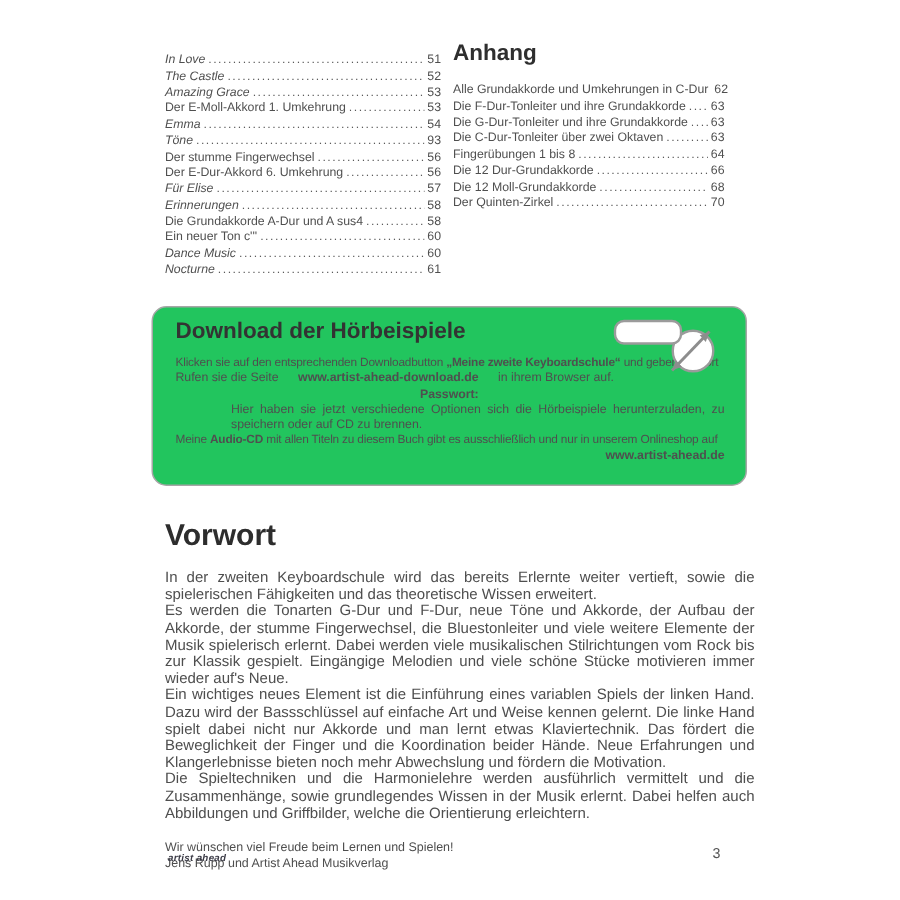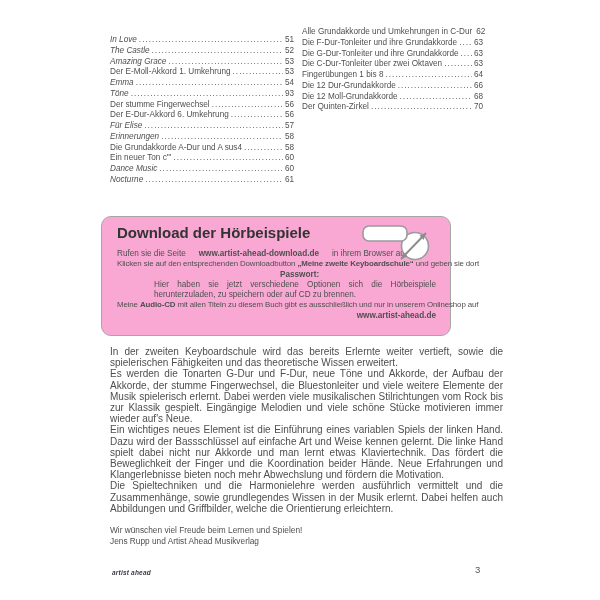--- a/index.html
+++ b/index.html
@@ -13,23 +13,23 @@
   .anhang{position:absolute;left:302px;top:27px;width:181px;}
   .anhang-heading{font-size:15px;font-weight:bold;color:#2e2e2e;line-height:17px;margin:0 0 11px 0;}
   .toc-row{display:flex;align-items:baseline;height:10.75px;font-size:8.2px;color:#4f4f4f;white-space:nowrap;}
   .toc-row .t{flex:none;}
   .toc-row .dots{flex:1 1 auto;overflow:hidden;letter-spacing:1px;margin:0 2px;color:#5a5a5a;}
   .toc-row .p{flex:none;}
   .italic{font-style:italic;}
 
   
   .dl-box{
-    position:absolute;left:101px;top:216px;width:350px;height:120px;
+    position:absolute;left:101px;top:204px;width:397px;height:120px;
     box-sizing:border-box;border:1.3px solid #a6a6a6;border-radius:10px;
-    padding:7px 14px 0 15px;background:#f9a8d4;
+    padding:7px 14px 0 15px;background:#22c55e;
   }
   .dl-title{font-size:15px;font-weight:bold;color:#333333;line-height:18px;}
   .dl-icon{position:absolute;top:2px;right:14px;width:76px;height:46px;}
   .dl-body{margin-top:7px;font-size:8.2px;line-height:10.3px;color:#4f4f4f;}
   .bl{white-space:nowrap;}
   .tight{font-size:7.9px;letter-spacing:-0.12px;}
   .b{font-weight:bold;}
   .gap{margin:0 13px;}
   .rel{position:relative;}
   .cred{position:absolute;left:163px;top:0;}
@@ -132,20 +132,21 @@
     </div>
 
     <div class="toc-row">
       <span class="t italic">Nocturne</span>
       <span class="dots">........................................................................................................................</span>
       <span class="p">61</span>
     </div>
   </div>
 
 <div class="anhang">
+  <div class="anhang-heading">Anhang</div>
   <div>
 
       <div class="toc-row">
         <span class="t">Alle Grundakkorde und Umkehrungen in C-Dur</span>
         <span class="dots">........................................................................................................................</span>
         <span class="p">62</span>
       </div>
 
       <div class="toc-row">
         <span class="t">Die F-Dur-Tonleiter und ihre Grundakkorde</span>
@@ -194,30 +195,31 @@
 <div class="dl-box">
   <div class="dl-title">Download der Hörbeispiele</div>
   <svg class="dl-icon" viewBox="0 0 76 46">
     <circle cx="55" cy="27" r="13.5" fill="#ffffff" stroke="#9b9b9b" stroke-width="1.6"></circle>
     <rect x="3" y="7" width="44" height="15" rx="6" fill="#ffffff" stroke="#9b9b9b" stroke-width="1.6"></rect>
     <line x1="41" y1="40" x2="66" y2="14" stroke="#8d8d8d" stroke-width="2"></line>
     <path d="M 66 14 L 59.5 16.5 L 63.5 21 Z" fill="#8d8d8d"></path>
     <path d="M 41 40 L 47.5 37.5 L 43.5 33 Z" fill="#8d8d8d"></path>
   </svg>
   <div class="dl-body">
+    <div class="bl tight"><span>Klicken sie auf den entsprechenden Downloadbutton</span> <span class="b">„Meine zweite Keyboardschule“</span> <span>und geben sie dort</span></div>
     <div class="bl"><span>Rufen sie die Seite</span><span class="b gap">www.artist-ahead-download.de</span><span>in ihrem Browser auf.</span></div>
-    <div class="bl tight"><span>Klicken sie auf den entsprechenden Downloadbutton</span> <span class="b">„Meine zweite Keyboardschule“</span> <span>und geben sie dort</span></div>
     <div class="bl"><span class="b indent">Passwort:</span></div>
     <div class="bl wrap">Hier haben sie jetzt verschiedene Optionen sich die Hörbeispiele herunterzuladen, zu speichern oder auf CD zu brennen.</div>
     <div class="bl tight"><span>Meine</span> <span class="b">Audio-CD</span> <span>mit allen Titeln zu diesem Buch gibt es ausschließlich und nur in unserem Onlineshop auf</span></div>
     <div class="bl center b">www.artist-ahead.de</div>
   </div>
 </div>
 
 <div class="vorwort">
+  <div class="vw-heading">Vorwort</div>
   <div>
 
       <p>In der zweiten Keyboardschule wird das bereits Erlernte weiter vertieft, sowie die spielerischen Fähigkeiten und das theoretische Wissen erweitert.</p>
 
       <p>Es werden die Tonarten G-Dur und F-Dur, neue Töne und Akkorde, der Aufbau der Akkorde, der stumme Fingerwechsel, die Bluestonleiter und viele weitere Elemente der Musik spielerisch erlernt. Dabei werden viele musikalischen Stilrichtungen vom Rock bis zur Klassik gespielt. Eingängige Melodien und viele schöne Stücke motivieren immer wieder auf's Neue.</p>
 
       <p>Ein wichtiges neues Element ist die Einführung eines variablen Spiels der linken Hand. Dazu wird der Bassschlüssel auf einfache Art und Weise kennen gelernt. Die linke Hand spielt dabei nicht nur Akkorde und man lernt etwas Klaviertechnik. Das fördert die Beweglichkeit der Finger und die Koordination beider Hände. Neue Erfahrungen und Klangerlebnisse bieten noch mehr Abwechslung und fördern die Motivation.</p>
 
       <p>Die Spieltechniken und die Harmonielehre werden ausführlich vermittelt und die Zusammenhänge, sowie grundlegendes Wissen in der Musik erlernt. Dabei helfen auch Abbildungen und Griffbilder, welche die Orientierung erleichtern.</p>
     </div>

